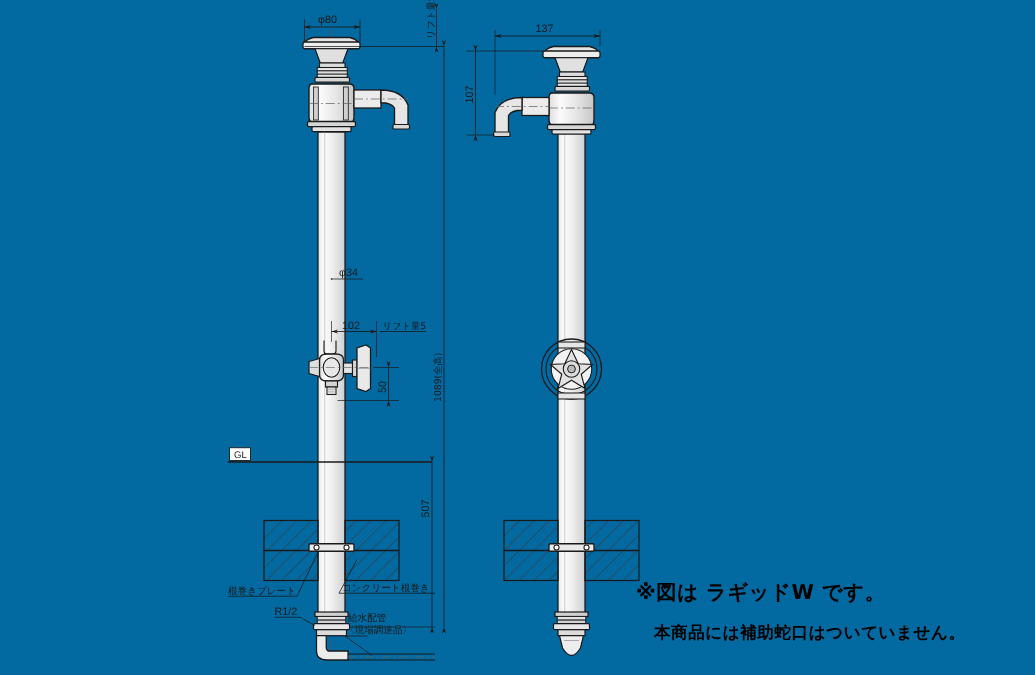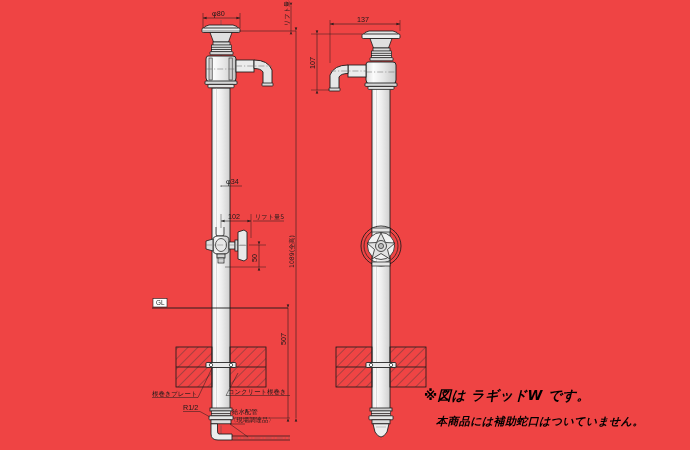--- a/index.html
+++ b/index.html
@@ -8,21 +8,21 @@
     padding: 0;
     background: #ffffff;
   }
   body {
     font-family: "Liberation Sans", "DejaVu Sans", sans-serif;
   }
   #page {
     position: relative;
     width: 690px;
     height: 450px;
-    background: #ef4444;
+    background: #0369a1;
     overflow: hidden;
   }
   #drawing-svg {
     position: absolute;
     left: 0;
     top: 0;
     width: 690px;
     height: 450px;
   }
   .note-block {
@@ -32,21 +32,20 @@
     width: 262px;
   }
   .note-line {
     font-family: "DejaVu Sans", "Liberation Sans", sans-serif;
     font-size: 13.5px;
     font-weight: bold;
     color: #000000;
     letter-spacing: 0.4px;
     line-height: 1.05;
     white-space: nowrap;
-    font-style: italic;
   }
   .note-line.second {
     margin-top: 14px;
     padding-left: 12px;
     font-size: 11px;
   }
   
   text {
     font-family: "DejaVu Sans", "Liberation Sans", sans-serif;
     fill: #1a1a1a;

